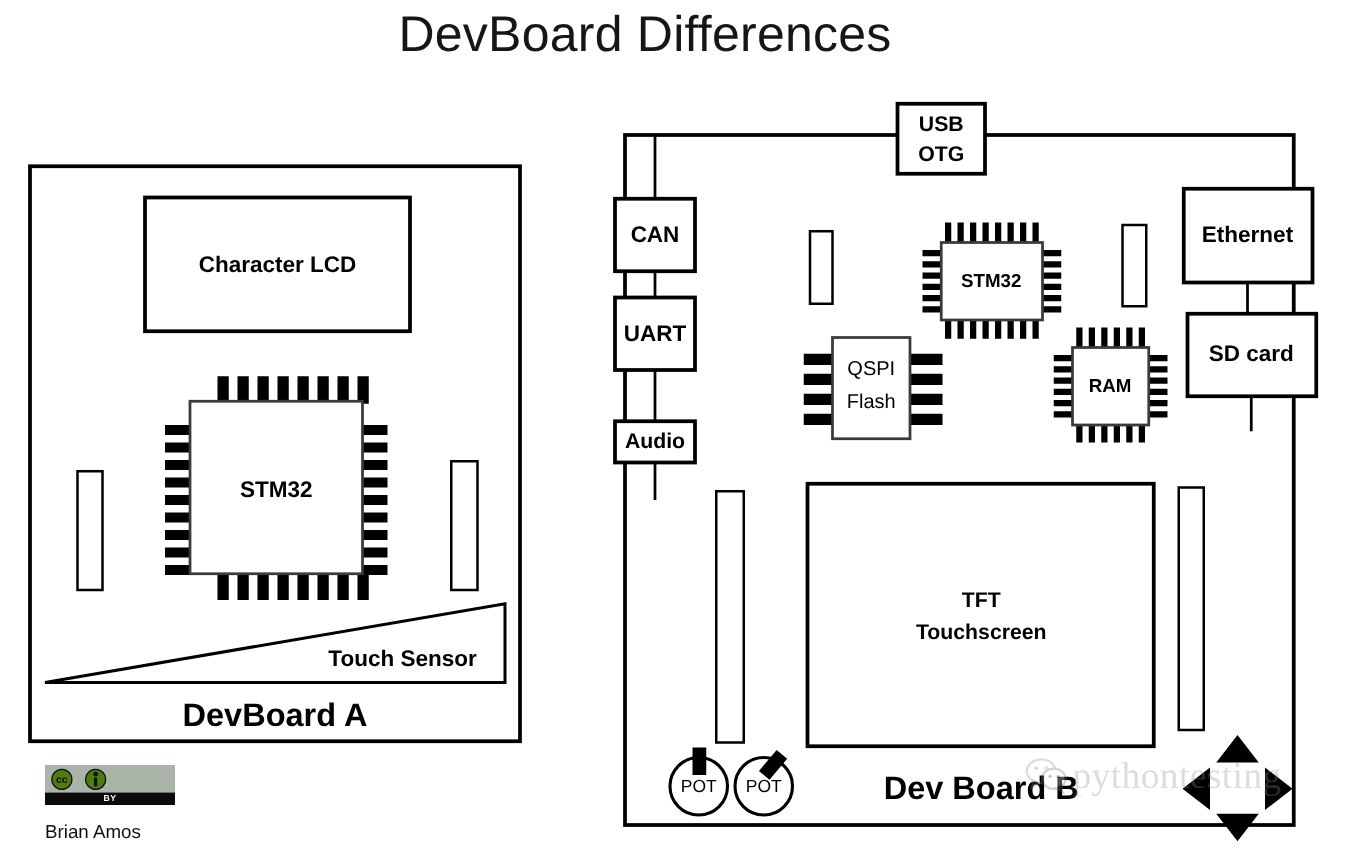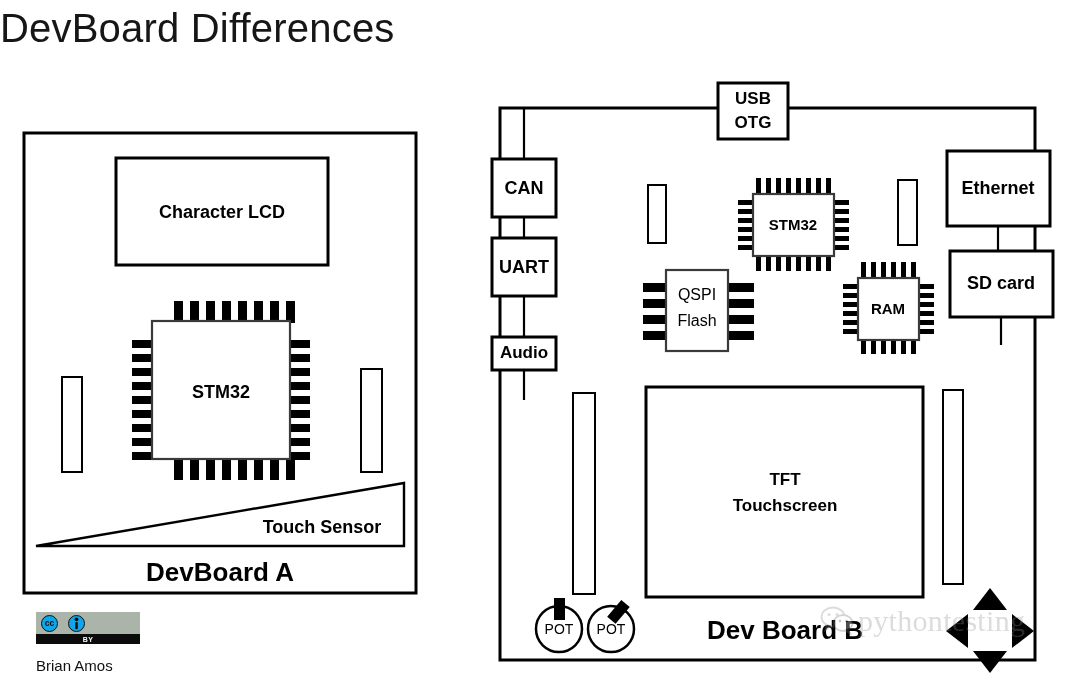--- a/index.html
+++ b/index.html
@@ -19,20 +19,21 @@
     position: absolute;
     left: 0; top: 0;
     width: 1080px;
     height: 687px;
   }
   #title {
     position: absolute;
     left: 0;
     top: 6px;
     width: 1032px;
+    text-align: center;
     font-size: 40px;
     font-weight: 400;
     letter-spacing: 0.2px;
     color: #161616;
     font-family: "Liberation Sans", sans-serif;
   }
   svg.diagram {
     position: absolute;
     left: 0;
     top: 0;
@@ -118,21 +119,21 @@
     font-size: 7px;
     font-weight: bold;
     letter-spacing: 0.4px;
     font-family: "Liberation Sans", sans-serif;
     line-height: 1;
   }
   .cc-glyph {
     width: 17px;
     height: 17px;
     border-radius: 50%;
-    background: #0ea5e9;
+    background: #4d7c0f;
     border: 1.6px solid #111;
     display: flex;
     align-items: center;
     justify-content: center;
     font-size: 8.5px;
     font-weight: bold;
     color: #111;
     font-family: Liberation Sans, sans-serif;
     box-sizing: border-box;
   }

